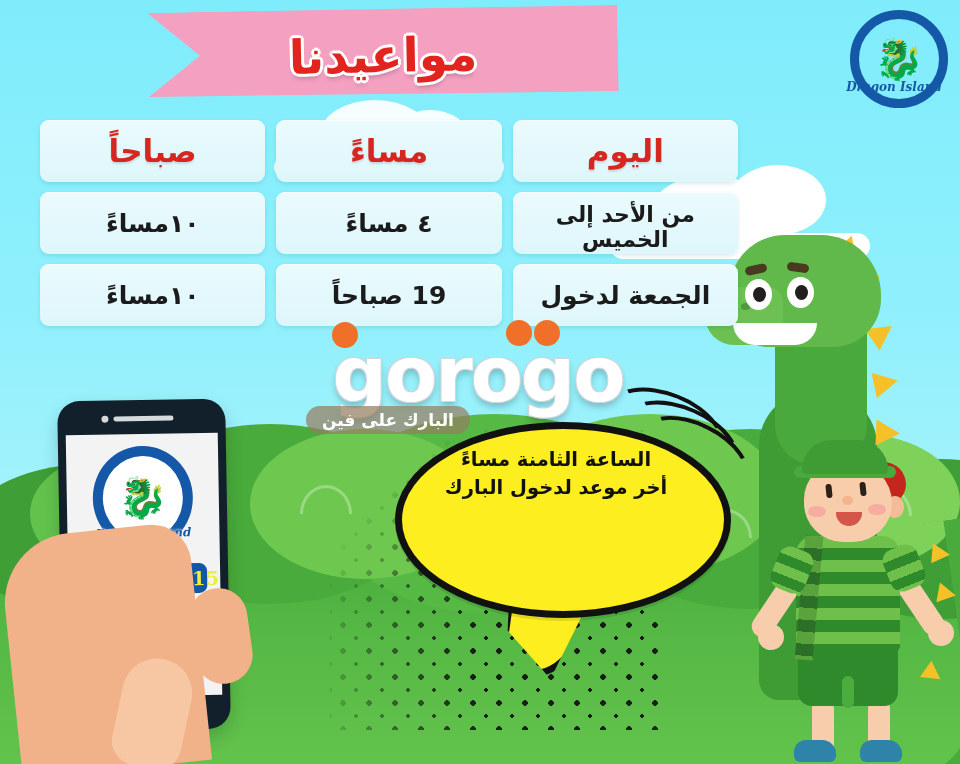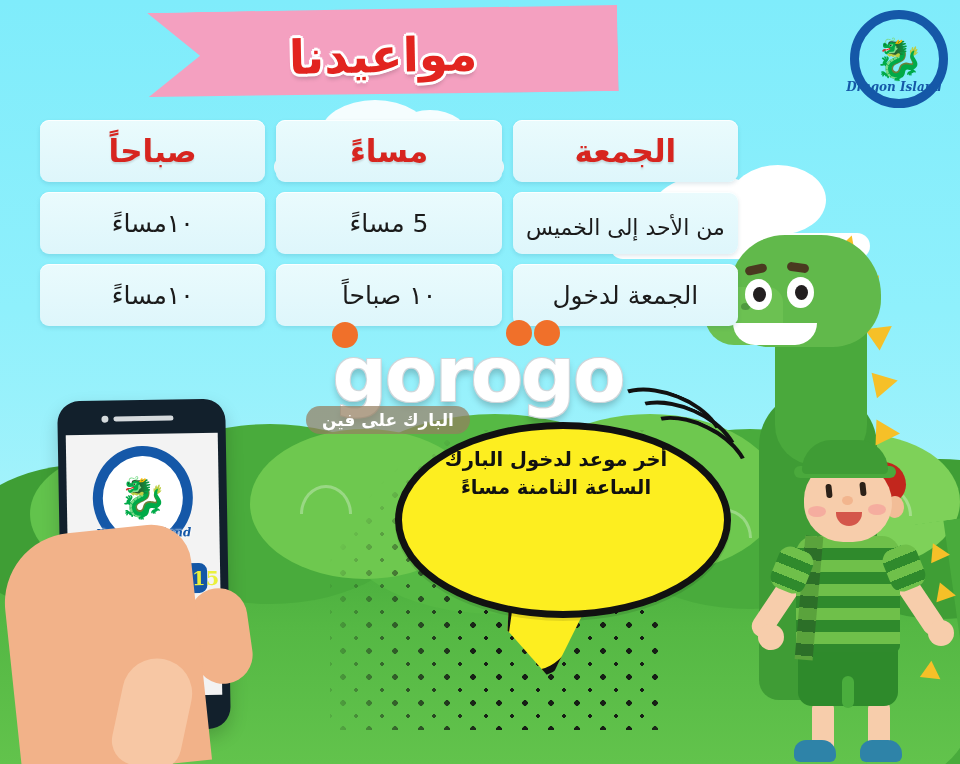--- a/index.html
+++ b/index.html
@@ -89,21 +89,21 @@
     border-radius:9px;
     box-shadow:0 2px 4px rgba(10,80,110,.13), inset 0 1px 0 rgba(255,255,255,.85);
     display:flex;align-items:center;justify-content:center;
     text-align:center;direction:rtl;
   }
   .head-cell span{
     font-size:31px;font-weight:bold;color:#d7251f;
     text-shadow:0 2px 2px rgba(0,0,0,.12);
   }
   .data-cell span{
-    font-size:25px;font-weight:normal;color:#1b1b1b;
+    font-size:25px;font-weight:bold;color:#1b1b1b;
   }
   .data-cell.small span{font-size:22px;margin-top:8px;}
 
   
   .halftone{
     position:absolute;left:330px;top:430px;width:330px;height:300px;
     background-image:
       radial-gradient(#111 2.6px, transparent 3px),
       radial-gradient(#111 1.7px, transparent 2.1px);
     background-size:26px 26px, 26px 26px;
@@ -494,22 +494,22 @@
 
   <div class="halftone"></div>
   <div class="bubble-wrap">
     <div class="swoosh sw1"></div>
     <div class="swoosh sw2"></div>
     <div class="swoosh sw3"></div>
     <div class="bubble-tail"></div>
     <div class="bubble"></div>
     <div class="tail-patch"></div>
     <div class="bubble-text">
+      <div>الساعة الثامنة مساءً</div>
       <div>أخر موعد لدخول البارك</div>
-      <div>الساعة الثامنة مساءً</div>
     </div>
   </div>
 
   <div class="phone">
     <div class="phone-cam"></div>
     <div class="phone-speaker"></div>
     <div class="phone-screen">
       <div class="logo-circle">
         <div class="logo-ring">
           <div class="logo-dragon">🐉</div>
@@ -534,48 +534,48 @@
 
   <div class="banner">
     <div class="banner-body"></div>
     <div class="banner-title">مواعيدنا</div>
   </div>
 
   <div class="table">
 
     <div class="row">
       <div class="cell head-cell">
-        <span>الجمعة</span>
+        <span>اليوم</span>
       </div>
       <div class="cell head-cell">
         <span>مساءً</span>
       </div>
       <div class="cell head-cell">
         <span>صباحاً</span>
       </div>
     </div>
 
     <div class="row">
       <div class="cell data-cell small">
         <span>من الأحد  إلى الخميس</span>
       </div>
       <div class="cell data-cell">
-        <span>5 مساءً</span>
+        <span>٤ مساءً</span>
       </div>
       <div class="cell data-cell">
         <span>١٠مساءً</span>
       </div>
     </div>
 
     <div class="row">
       <div class="cell data-cell">
         <span>الجمعة لدخول</span>
       </div>
       <div class="cell data-cell">
-        <span>١٠ صباحاً</span>
+        <span>19 صباحاً</span>
       </div>
       <div class="cell data-cell">
         <span>١٠مساءً</span>
       </div>
     </div>
 
   </div>
 
   <div class="corner-logo">
     <div class="corner-ring">

